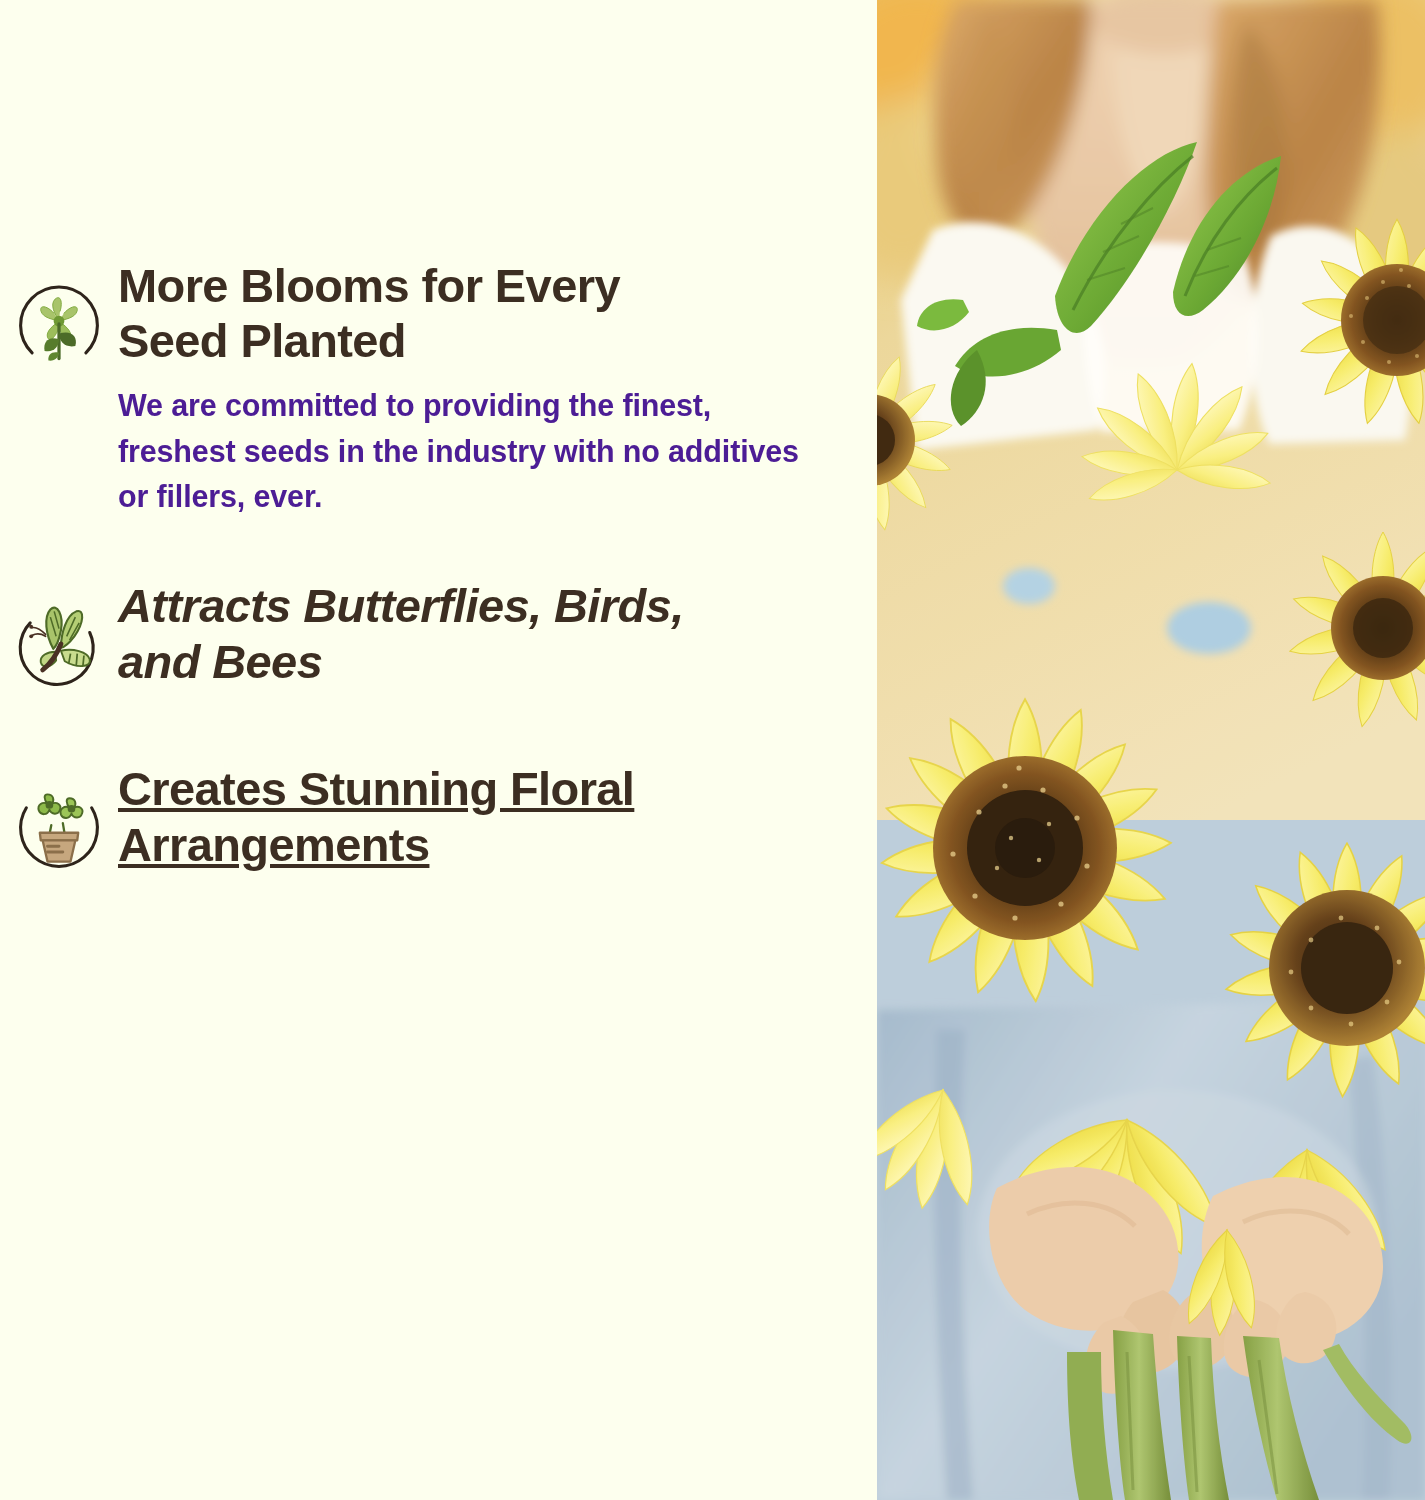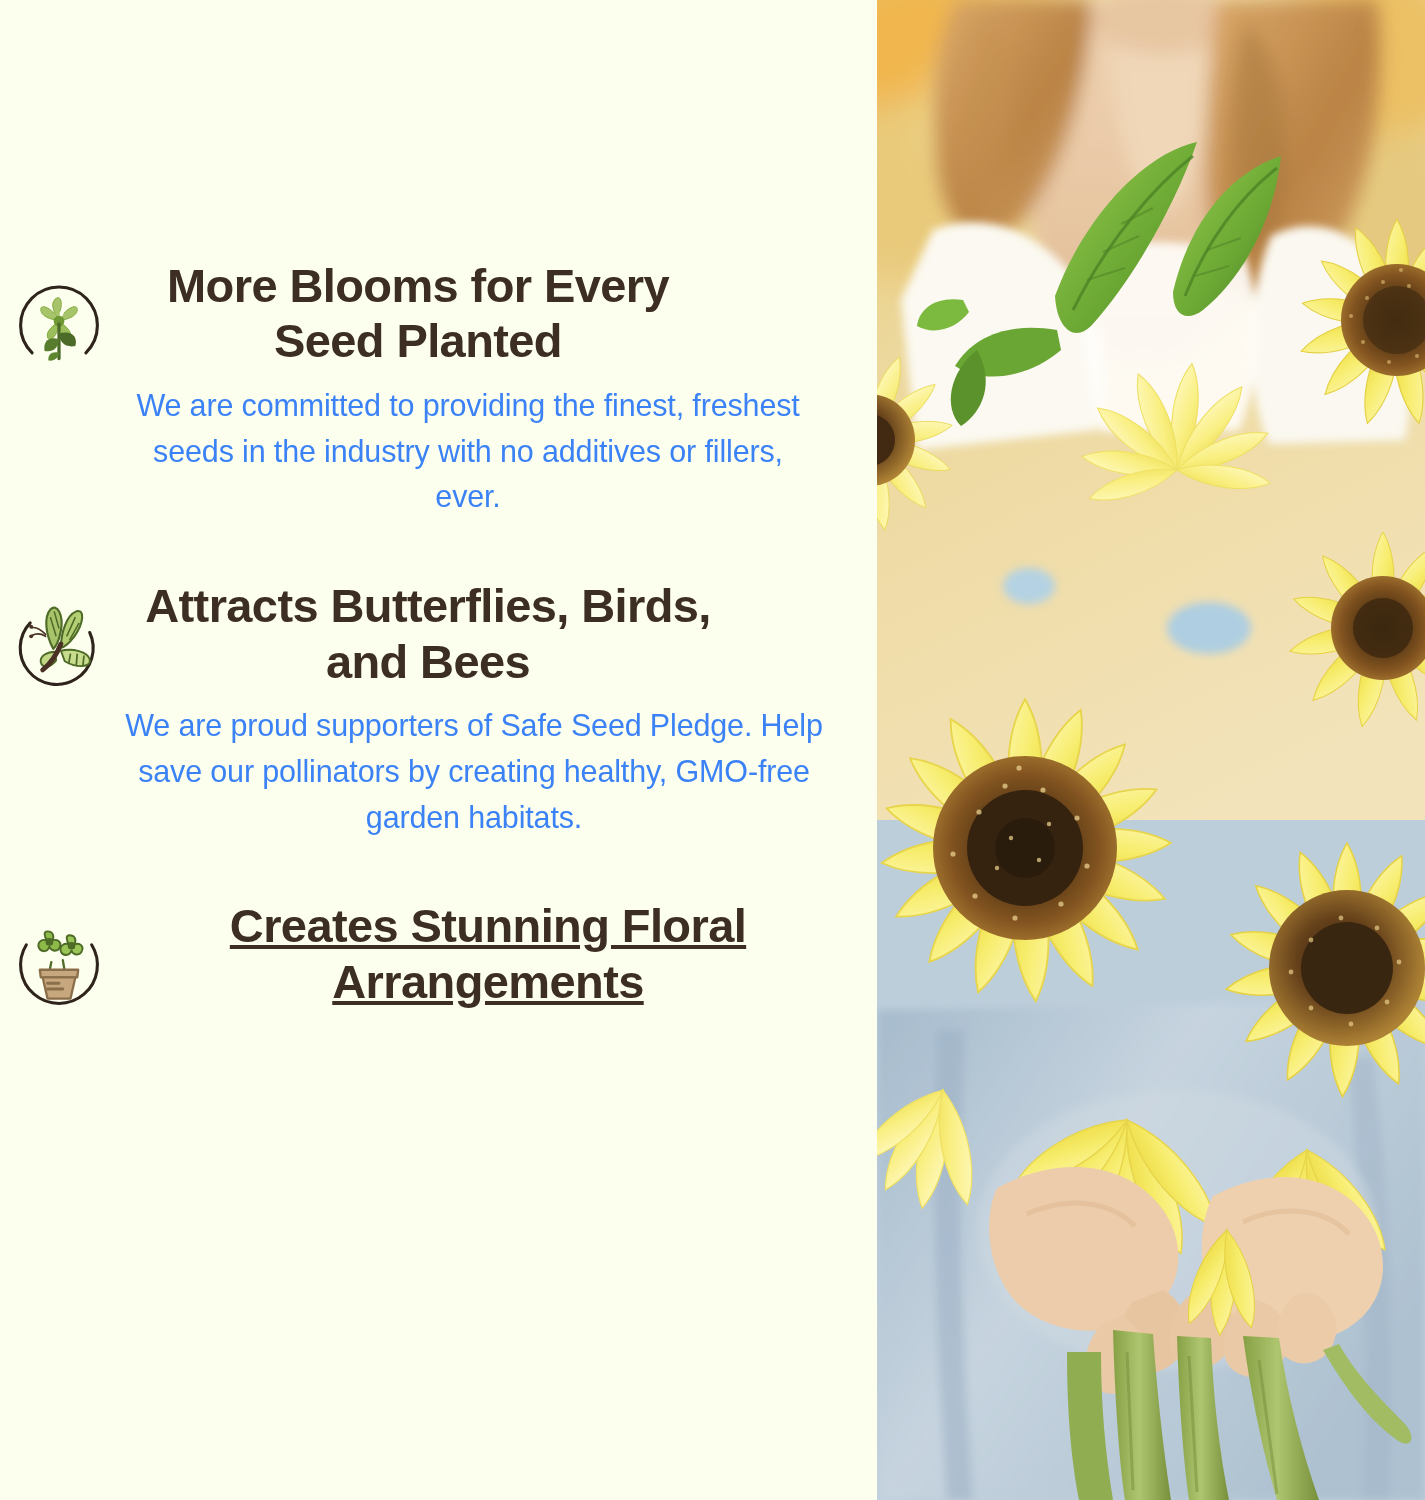--- a/index.html
+++ b/index.html
@@ -30,21 +30,20 @@
     background:#FDFFEE;
     position:relative;
     flex:0 0 877px;
   }
 
   .feature-list {
     position:absolute;
     top:258px;
     left:0;
     width:963px;
-    text-align:center;
   }
 
   .feature {
     display:flex;
     align-items:flex-start;
     padding-bottom:58px;
   }
 
   .feature-icon-wrap {
     flex:0 0 118px;
@@ -71,29 +70,29 @@
     line-height:1.18;
     letter-spacing:-0.6px;
     color:#3C2E22;
     margin-bottom:14px;
     max-width:700px;
   }
 
   .feature-body {
     font-family:"Liberation Sans", sans-serif;
     font-size:30.5px;
-    font-weight:400;
+    font-weight:700;
     line-height:1.50;
     letter-spacing:-0.15px;
-    color:#3b82f6;
+    color:#4c1d95;
     max-width:700px;
   }
 
   .feature--blooms  .feature-title { max-width:600px; }
-  .feature--pollinators .feature-title { max-width:620px; }
+  .feature--pollinators .feature-title { max-width:620px;font-style:italic; }
   .feature--arrangements .feature-title { max-width:740px;text-decoration:underline; }
   .feature--pollinators .feature-body { max-width:712px; }
   .feature--arrangements .feature-body { max-width:720px; }
 
   
   .photo-panel {
     flex:1 1 auto;
     height:1500px;
     position:relative;
     overflow:hidden;
@@ -145,21 +144,20 @@
             <path d="M62 60 L60 71 M69 60 L68 72 M76 62 L75 72" stroke="#4E6B27" stroke-width="1.8" fill="none"></path>
             <path d="M52 50 C48 60 42 70 33 77" stroke="#4A3124" stroke-width="5" stroke-linecap="round" fill="none"></path>
             <path d="M36 40 C30 34 26 32 22 33" stroke="#4A3124" stroke-width="1.8" fill="none" stroke-linecap="round"></path>
             <path d="M36 42 C31 39 26 39 22 41" stroke="#4A3124" stroke-width="1.8" fill="none" stroke-linecap="round"></path>
             <circle cx="21" cy="32" r="2" fill="#4A3124"></circle>
             <circle cx="21" cy="42" r="2" fill="#4A3124"></circle>
           </svg>
         </div>
         <div class="feature-text">
           <h2 class="feature-title">Attracts Butterflies, Birds, and Bees</h2>
-          <p class="feature-body">We are proud supporters of Safe Seed Pledge. Help save our pollinators by creating healthy, GMO-free garden habitats.</p>
         </div>
       </div>
 
       <div class="feature feature--arrangements">
         <div class="feature-icon-wrap">
           <svg class="feature-icon" viewBox="0 0 100 100">
             <path d="M16 30 A40 40 0 1 0 84 30" fill="none" stroke="#2E241B" stroke-width="3.2" stroke-linecap="round"></path>
             <path d="M42 48 L40 58 M54 46 L56 58" stroke="#4E6B27" stroke-width="2.4" fill="none" stroke-linecap="round"></path>
             <g>
               <path d="M38 16 C44 16 46 22 42 26 C48 23 53 27 51 32 C49 38 42 37 40 32 C38 38 31 38 29 33 C27 27 33 23 38 26 C34 21 34 16 38 16 Z" fill="#8EBA4A" stroke="#4E6B27" stroke-width="2" stroke-linejoin="round"></path>

